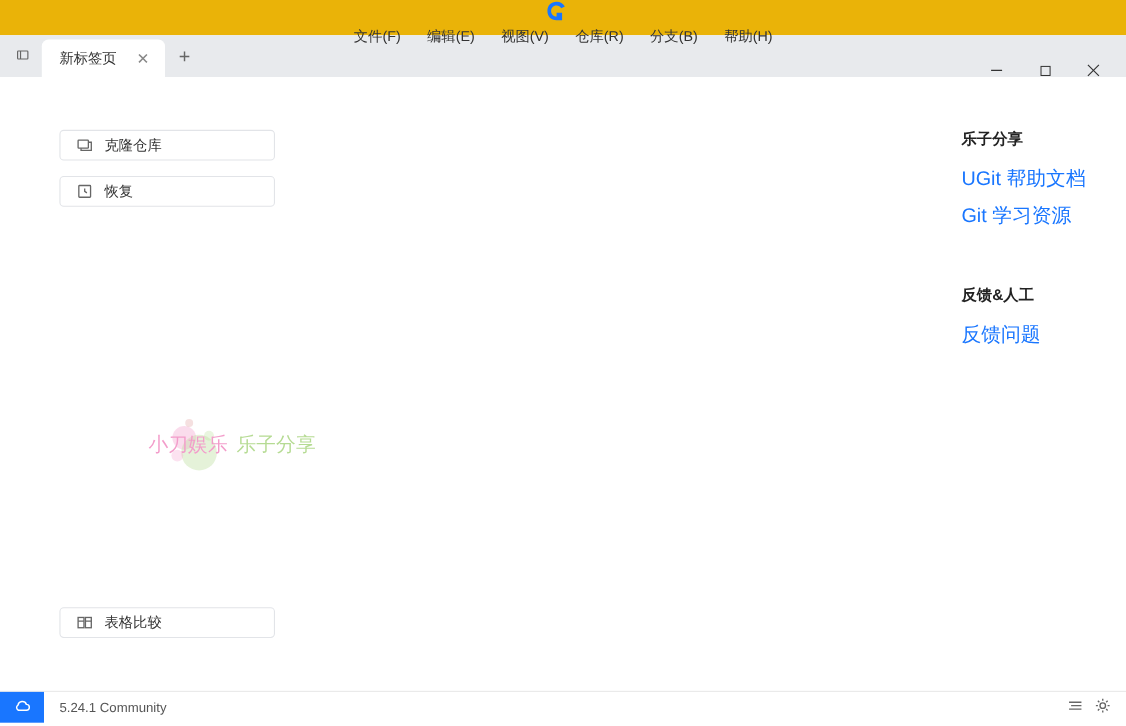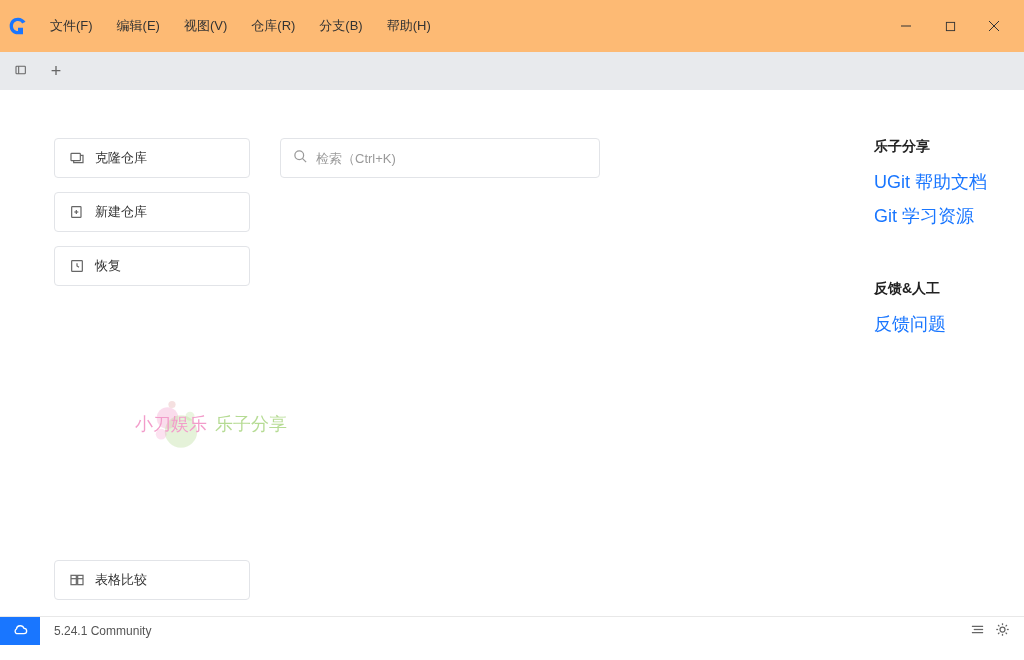--- a/index.html
+++ b/index.html
@@ -10,25 +10,26 @@
     }
     body {
       width: 1024px;
       height: 660px;
       background: #fff;
       overflow: hidden;
       position: relative;
     }
     
     .menubar {
-      height: 52px;
-      background: #fdba74;
+      height: 32px;
+      background: #eab308;
       display: flex;
       align-items: center;
       padding: 0 8px;
+      flex-direction: column;
     }
     .logo {
       width: 20px;
       height: 20px;
       margin-right: 12px;
       display: flex;
       align-items: center;
       justify-content: center;
     }
     .menu-items {
@@ -106,21 +107,21 @@
     }
     .left-col {
       width: 258px;
       padding-left: 54px;
       display: flex;
       flex-direction: column;
       gap: 14px;
     }
     .action-btn {
       width: 196px;
-      height: 40px;
+      height: 28px;
       border: 1px solid #e2e4e8;
       border-radius: 4px;
       display: flex;
       align-items: center;
       padding-left: 14px;
       gap: 10px;
       font-size: 13px;
       color: #333;
       cursor: pointer;
       background: #fff;
@@ -218,21 +219,21 @@
     .wm-text {
       position: relative;
       display: flex;
       gap: 8px;
     }
     .wm-a { color: #e73c97; font-family: cursive; }
     .wm-b { color: #6eb82a; font-family: cursive; }
     
     .statusbar {
       position: absolute;
-      bottom: 16px;
+      bottom: 4px;
       left: 0;
       right: 0;
       height: 28px;
       border-top: 1px solid #e8e8e8;
       display: flex;
       align-items: center;
       font-size: 12px;
       color: #555;
       background: #fff;
     }
@@ -296,44 +297,38 @@
   </div>
 </div>
 
 <div class="tabbar">
   <div class="tab-home">
     <svg width="16" height="16" viewBox="0 0 24 24" fill="none" stroke="currentColor" stroke-width="1.6">
         <path d="M4 4h6v6H4zM14 4h6v6h-6zM4 14h6v6H4zM14 14h6v6h-6z" opacity="0"></path>
         <rect x="3" y="5" width="14" height="11" rx="1"></rect>
         <path d="M7 5v11"></path>
       </svg>
+  </div>
+  <div class="tab">
+    <span>新标签页</span>
+    <span class="tab-close">✕</span>
   </div>
   <div class="tab-add">+</div>
 </div>
 
 <div class="main">
   <div class="left-col">
     <div class="action-btn">
       <span class="ic">
         <svg width="16" height="16" viewBox="0 0 24 24" fill="none" stroke="currentColor" stroke-width="1.8">
             <rect x="3" y="5" width="14" height="11" rx="1"></rect>
             <path d="M17 8h4v11H7v-3"></path>
           </svg>
       </span>
       <span>克隆仓库</span>
-    </div>
-    <div class="action-btn">
-      <span class="ic">
-        <svg width="16" height="16" viewBox="0 0 24 24" fill="none" stroke="currentColor" stroke-width="1.8">
-            <rect x="4" y="4" width="14" height="16" rx="1"></rect>
-            <line x1="11" y1="9" x2="11" y2="15"></line>
-            <line x1="8" y1="12" x2="14" y2="12"></line>
-          </svg>
-      </span>
-      <span>新建仓库</span>
     </div>
     <div class="action-btn">
       <span class="ic">
         <svg width="16" height="16" viewBox="0 0 24 24" fill="none" stroke="currentColor" stroke-width="1.8">
             <rect x="4" y="4" width="16" height="16" rx="1"></rect>
             <path d="M12 8v4l3 2"></path>
           </svg>
       </span>
       <span>恢复</span>
     </div>
@@ -346,29 +341,20 @@
               <line x1="3" y1="10" x2="11" y2="10"></line>
               <line x1="13" y1="10" x2="21" y2="10"></line>
             </svg>
         </span>
         <span>表格比较</span>
       </div>
     </div>
   </div>
 
   <div class="center-col">
-    <div class="search-box">
-      <span class="search-ic">
-        <svg width="15" height="15" viewBox="0 0 24 24" fill="none" stroke="currentColor" stroke-width="2">
-            <circle cx="10" cy="10" r="7"></circle>
-            <line x1="21" y1="21" x2="15" y2="15"></line>
-          </svg>
-      </span>
-      <input type="text" placeholder="检索（Ctrl+K)" style="">
-    </div>
   </div>
 
   <div class="right-col">
     <div class="section-title">乐子分享</div>
     <div class="link-item">UGit 帮助文档</div>
     <div class="link-item">Git 学习资源</div>
     <div class="section-title section-gap">反馈&amp;人工</div>
     <div class="link-item">反馈问题</div>
   </div>
 

